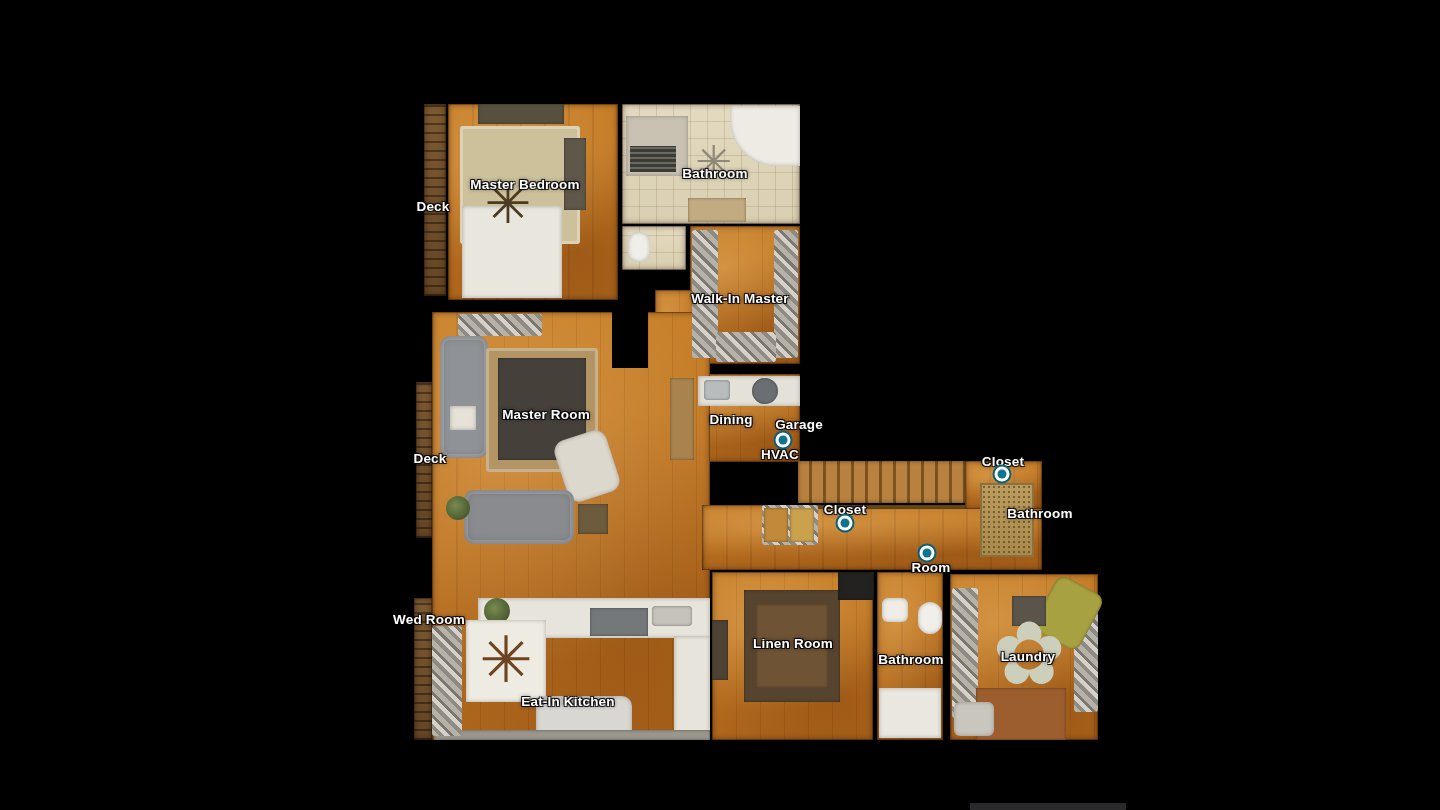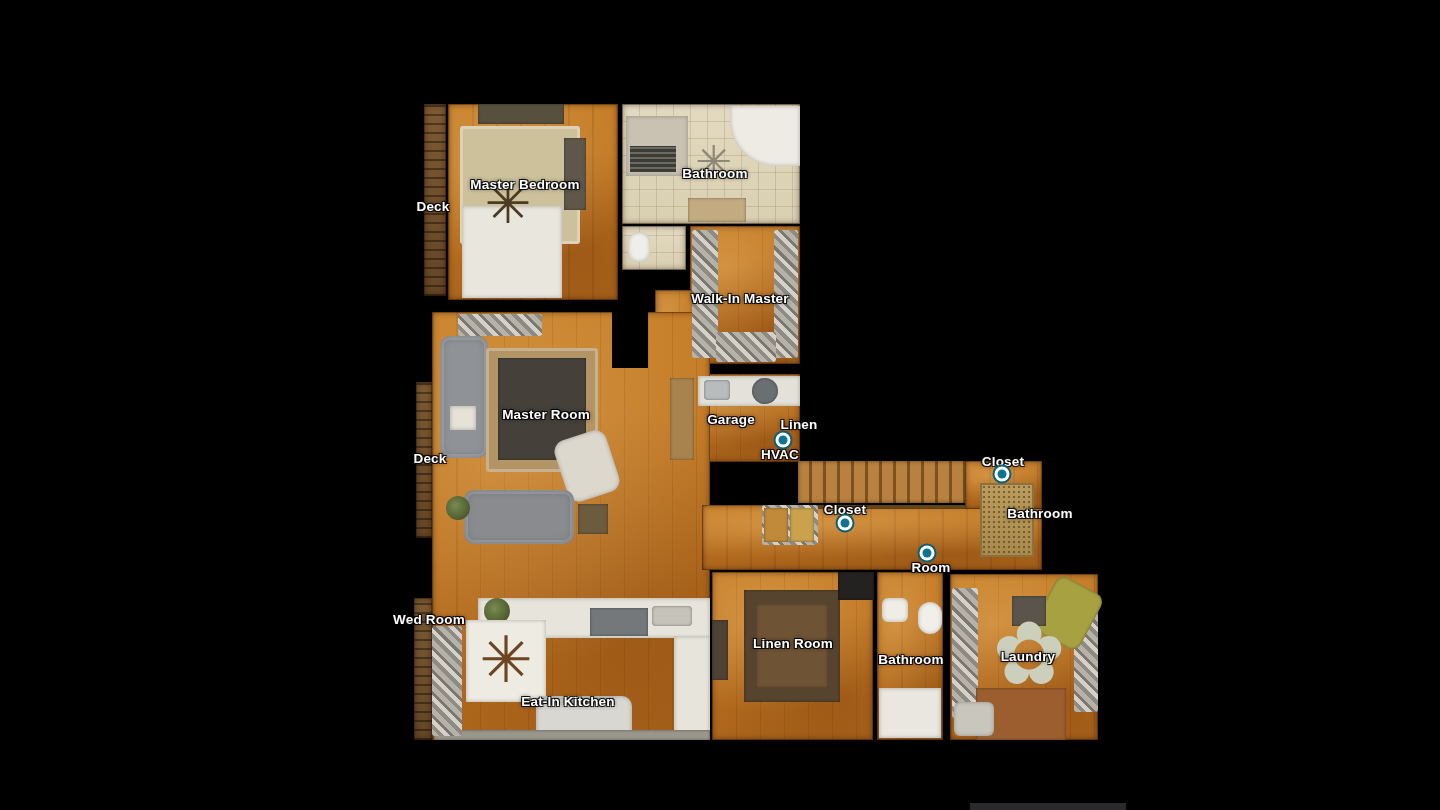--- a/index.html
+++ b/index.html
@@ -118,22 +118,22 @@
       <div class="furn k-clutter" style="left: 1074px; top: 596px; width: 24px; height: 116px;"></div>
       <div class="furn k-dark" style="left: 1042px; top: 582px; width: 52px; height: 62px; transform: rotate(28deg); border-radius: 10px; background: rgb(167, 161, 65);"></div>
       <div class="furn k-dark" style="left: 1012px; top: 596px; width: 34px; height: 30px; background: rgb(90, 84, 74);"></div>
       <div class="furn k-glyph" style="left: 985px; top: 610px; width: 88px; height: 88px; font-size: 88px; color: rgb(203, 207, 188);">✿</div>
       <div class="furn k-dark" style="left: 976px; top: 688px; width: 90px; height: 52px; background: rgb(156, 94, 46);"></div>
       <div class="furn k-white" style="left: 954px; top: 702px; width: 40px; height: 34px; border-radius: 6px; background: rgb(201, 198, 190);"></div>
       <span class="room-label" style="left: 525px; top: 184px;">Master Bedroom</span>
       <span class="room-label" style="left: 715px; top: 173px;">Bathroom</span>
       <span class="room-label" style="left: 433px; top: 206px;">Deck</span>
       <span class="room-label" style="left: 740px; top: 298px;">Walk-In Master</span>
-      <span class="room-label" style="left: 731px; top: 419px;">Garage</span>
-      <span class="room-label" style="left: 799px; top: 424px;">Linen</span>
+      <span class="room-label" style="left: 731px; top: 419px;">Dining</span>
+      <span class="room-label" style="left: 799px; top: 424px;">Garage</span>
       <span class="room-label" style="left: 780px; top: 454px;">HVAC</span>
       <span class="room-label" style="left: 546px; top: 414px;">Master Room</span>
       <span class="room-label" style="left: 430px; top: 458px;">Deck</span>
       <span class="room-label" style="left: 845px; top: 509px;">Closet</span>
       <span class="room-label" style="left: 1003px; top: 461px;">Closet</span>
       <span class="room-label" style="left: 1040px; top: 513px;">Bathroom</span>
       <span class="room-label" style="left: 931px; top: 567px;">Room</span>
       <span class="room-label" style="left: 429px; top: 619px;">Wed Room</span>
       <span class="room-label" style="left: 568px; top: 701px;">Eat-In Kitchen</span>
       <span class="room-label" style="left: 793px; top: 643px;">Linen Room</span>

